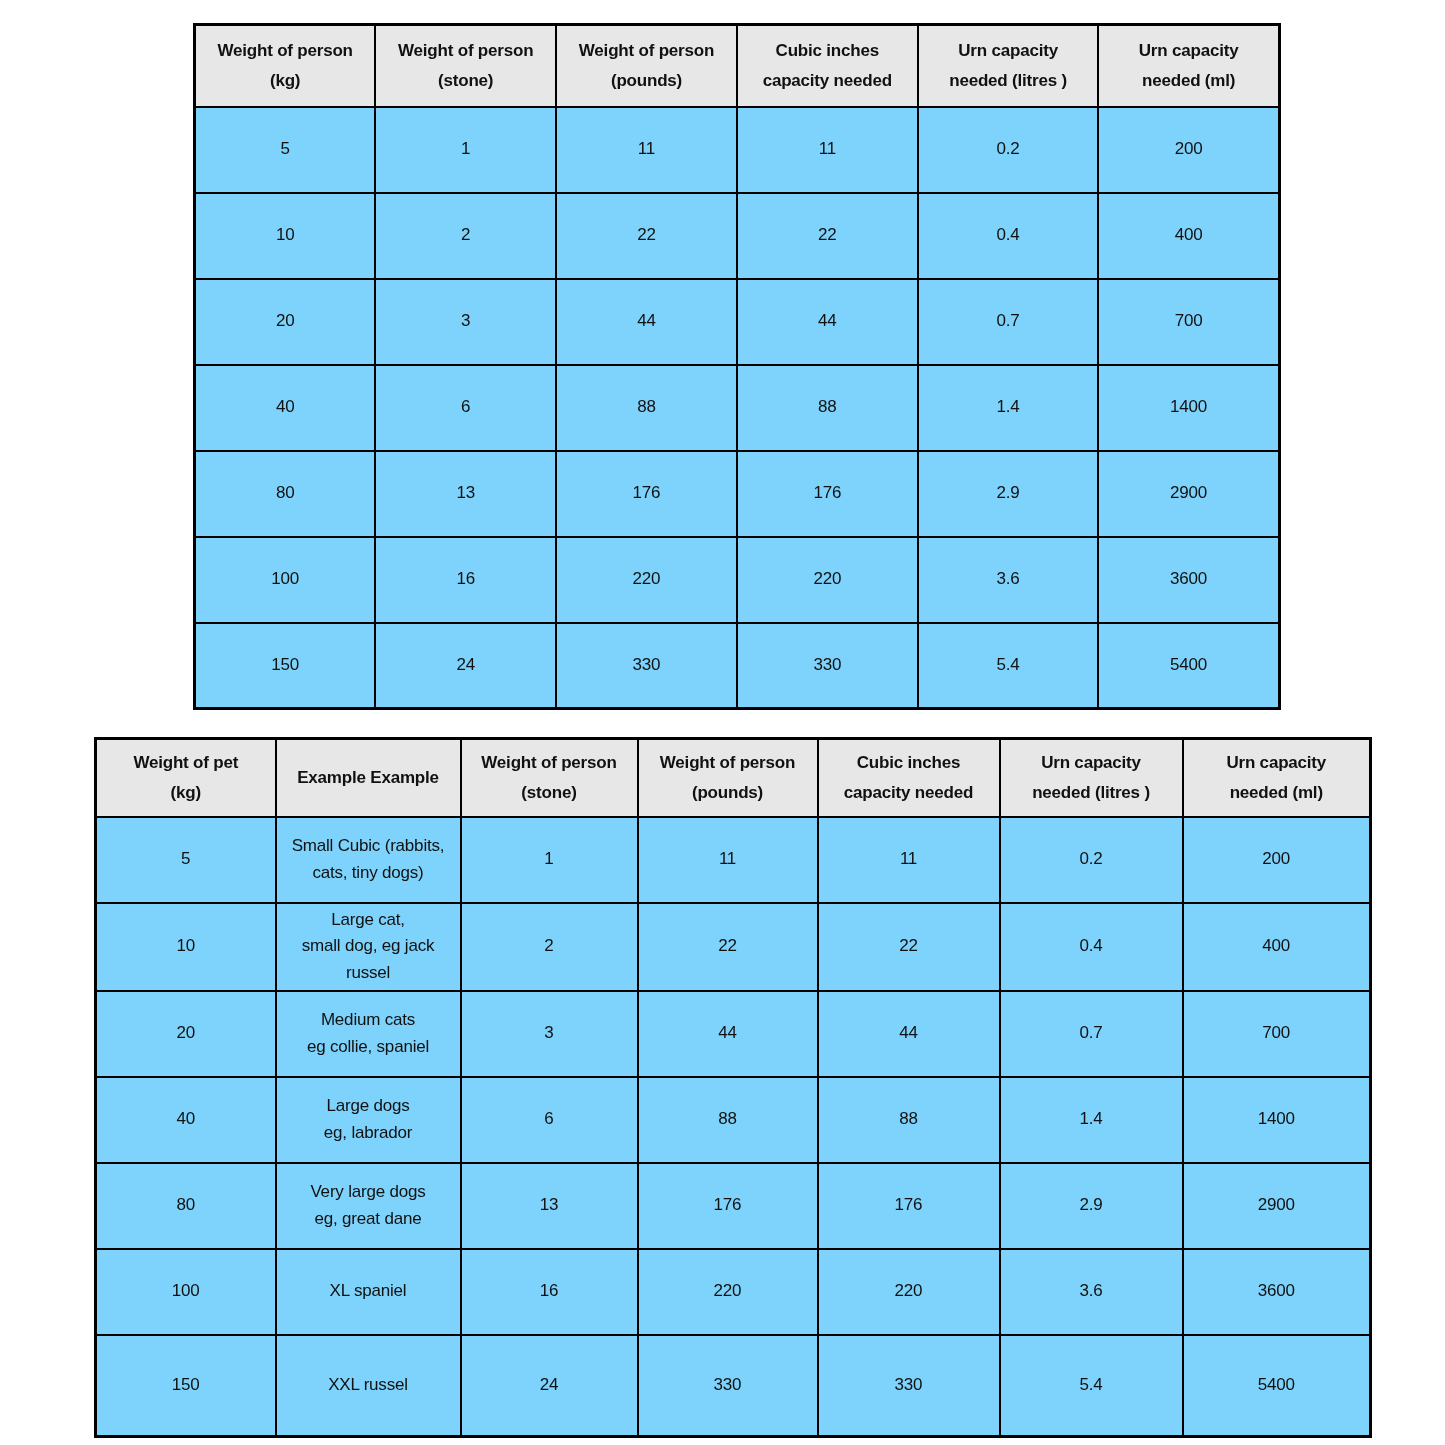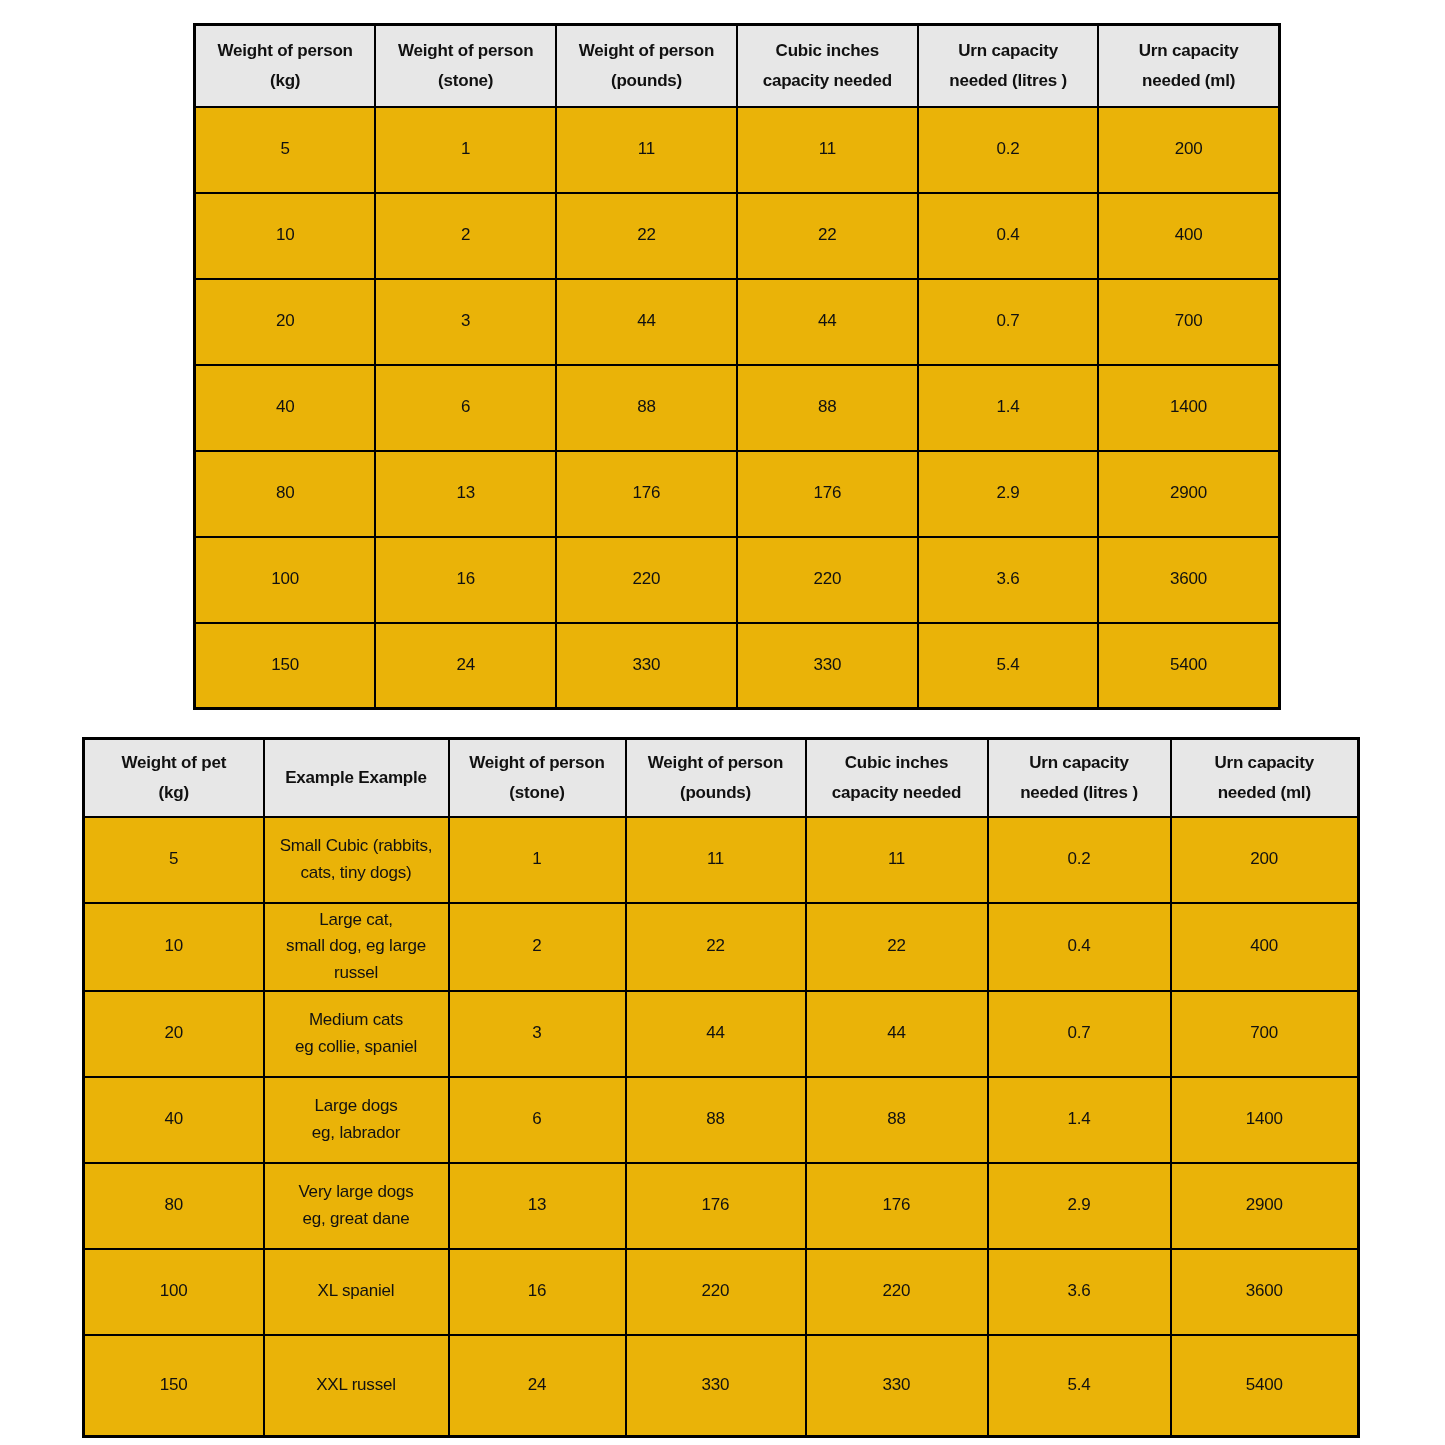--- a/index.html
+++ b/index.html
@@ -11,21 +11,21 @@
     position: relative;
     width: 1445px;
     height: 1445px;
     font-family: "Liberation Sans", sans-serif;
     color: var(--text-color, #111111);
   }
   table {
     position: absolute;
     border-collapse: collapse;
     table-layout: fixed;
-    background: #eab308;
+    background: #7dd3fc;
     border: 3px solid var(--border-color, #000000);
   }
   th, td {
     border: 2px solid var(--border-color, #000000);
     text-align: center;
     vertical-align: middle;
     white-space: pre-line;
     padding: 2px 6px;
     overflow: hidden;
   }
@@ -40,21 +40,21 @@
     font-size: 17px;
     line-height: 1.55;
     letter-spacing: -0.2px;
   }
   
   .t1 { left: 193px; top: 23px; width: 1085px; }
   .t1 thead tr { height: 82px; }
   .t1 tbody tr { height: 86px; }
   .t1 col { width: 180.8px; }
   
-  .t2 { left: 82px; top: 737px; width: 1278px; }
+  .t2 { left: 94px; top: 737px; width: 1278px; }
   .t2 thead tr { height: 78px; }
   .t2 tbody tr { height: 86px; }
   .t2 tbody tr:nth-child(2) { height: 88px; }
   .t2 tbody tr:nth-child(7) { height: 102px; }
   .t2 col.c1 { width: 180px; }
   .t2 col.c2 { width: 185px; }
   .t2 col.c3 { width: 177px; }
   .t2 col.c4 { width: 180px; }
   .t2 col.c5 { width: 182px; }
   .t2 col.c6 { width: 183px; }
@@ -182,21 +182,21 @@
 cats, tiny dogs)</td>
         <td>1</td>
         <td>11</td>
         <td>11</td>
         <td>0.2</td>
         <td>200</td>
       </tr>
       <tr>
         <td>10</td>
         <td>Large cat,
-small dog, eg large
+small dog, eg jack
 russel</td>
         <td>2</td>
         <td>22</td>
         <td>22</td>
         <td>0.4</td>
         <td>400</td>
       </tr>
       <tr>
         <td>20</td>
         <td>Medium cats

